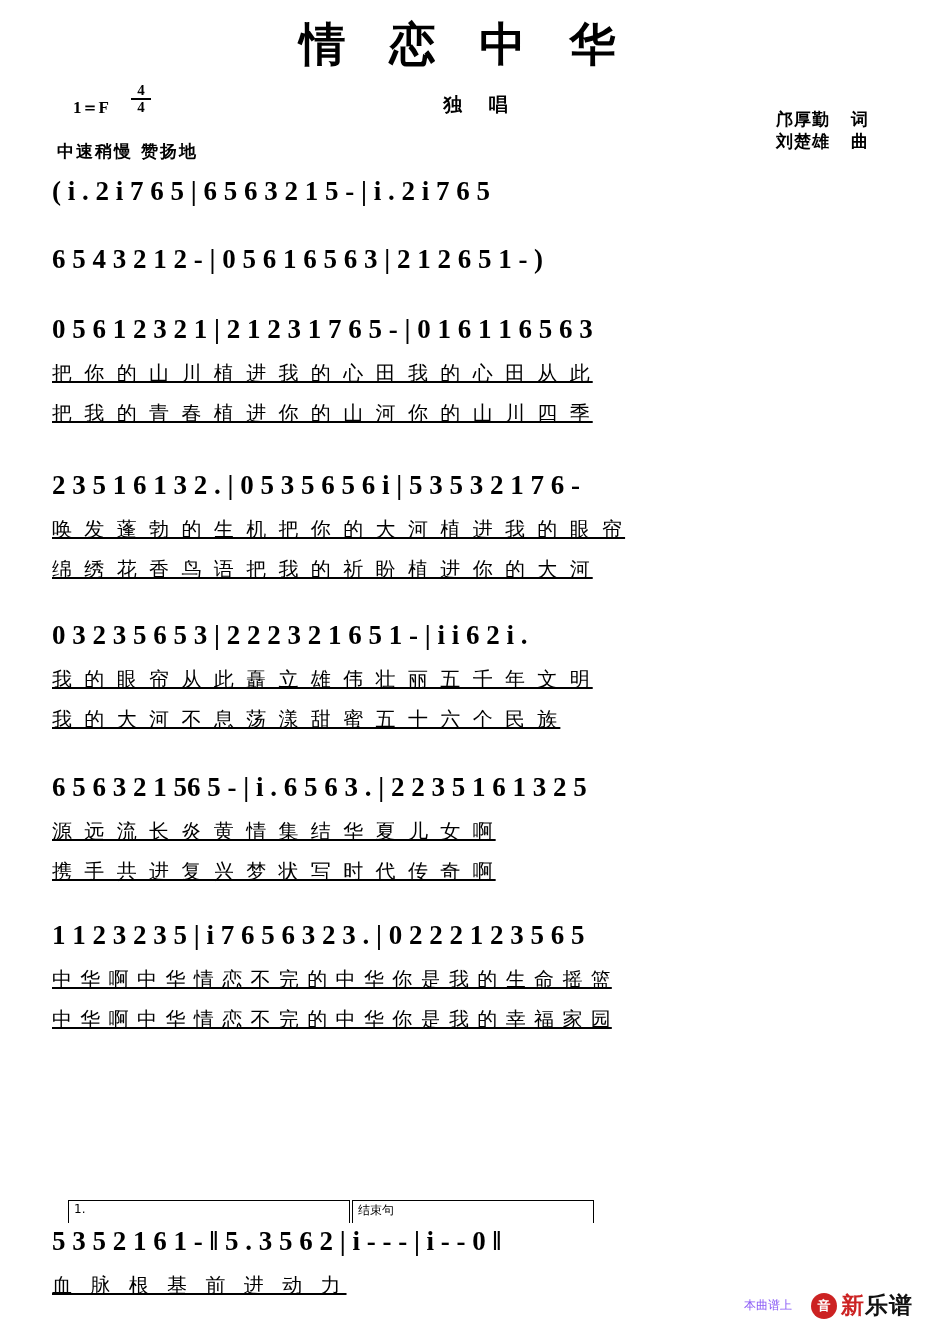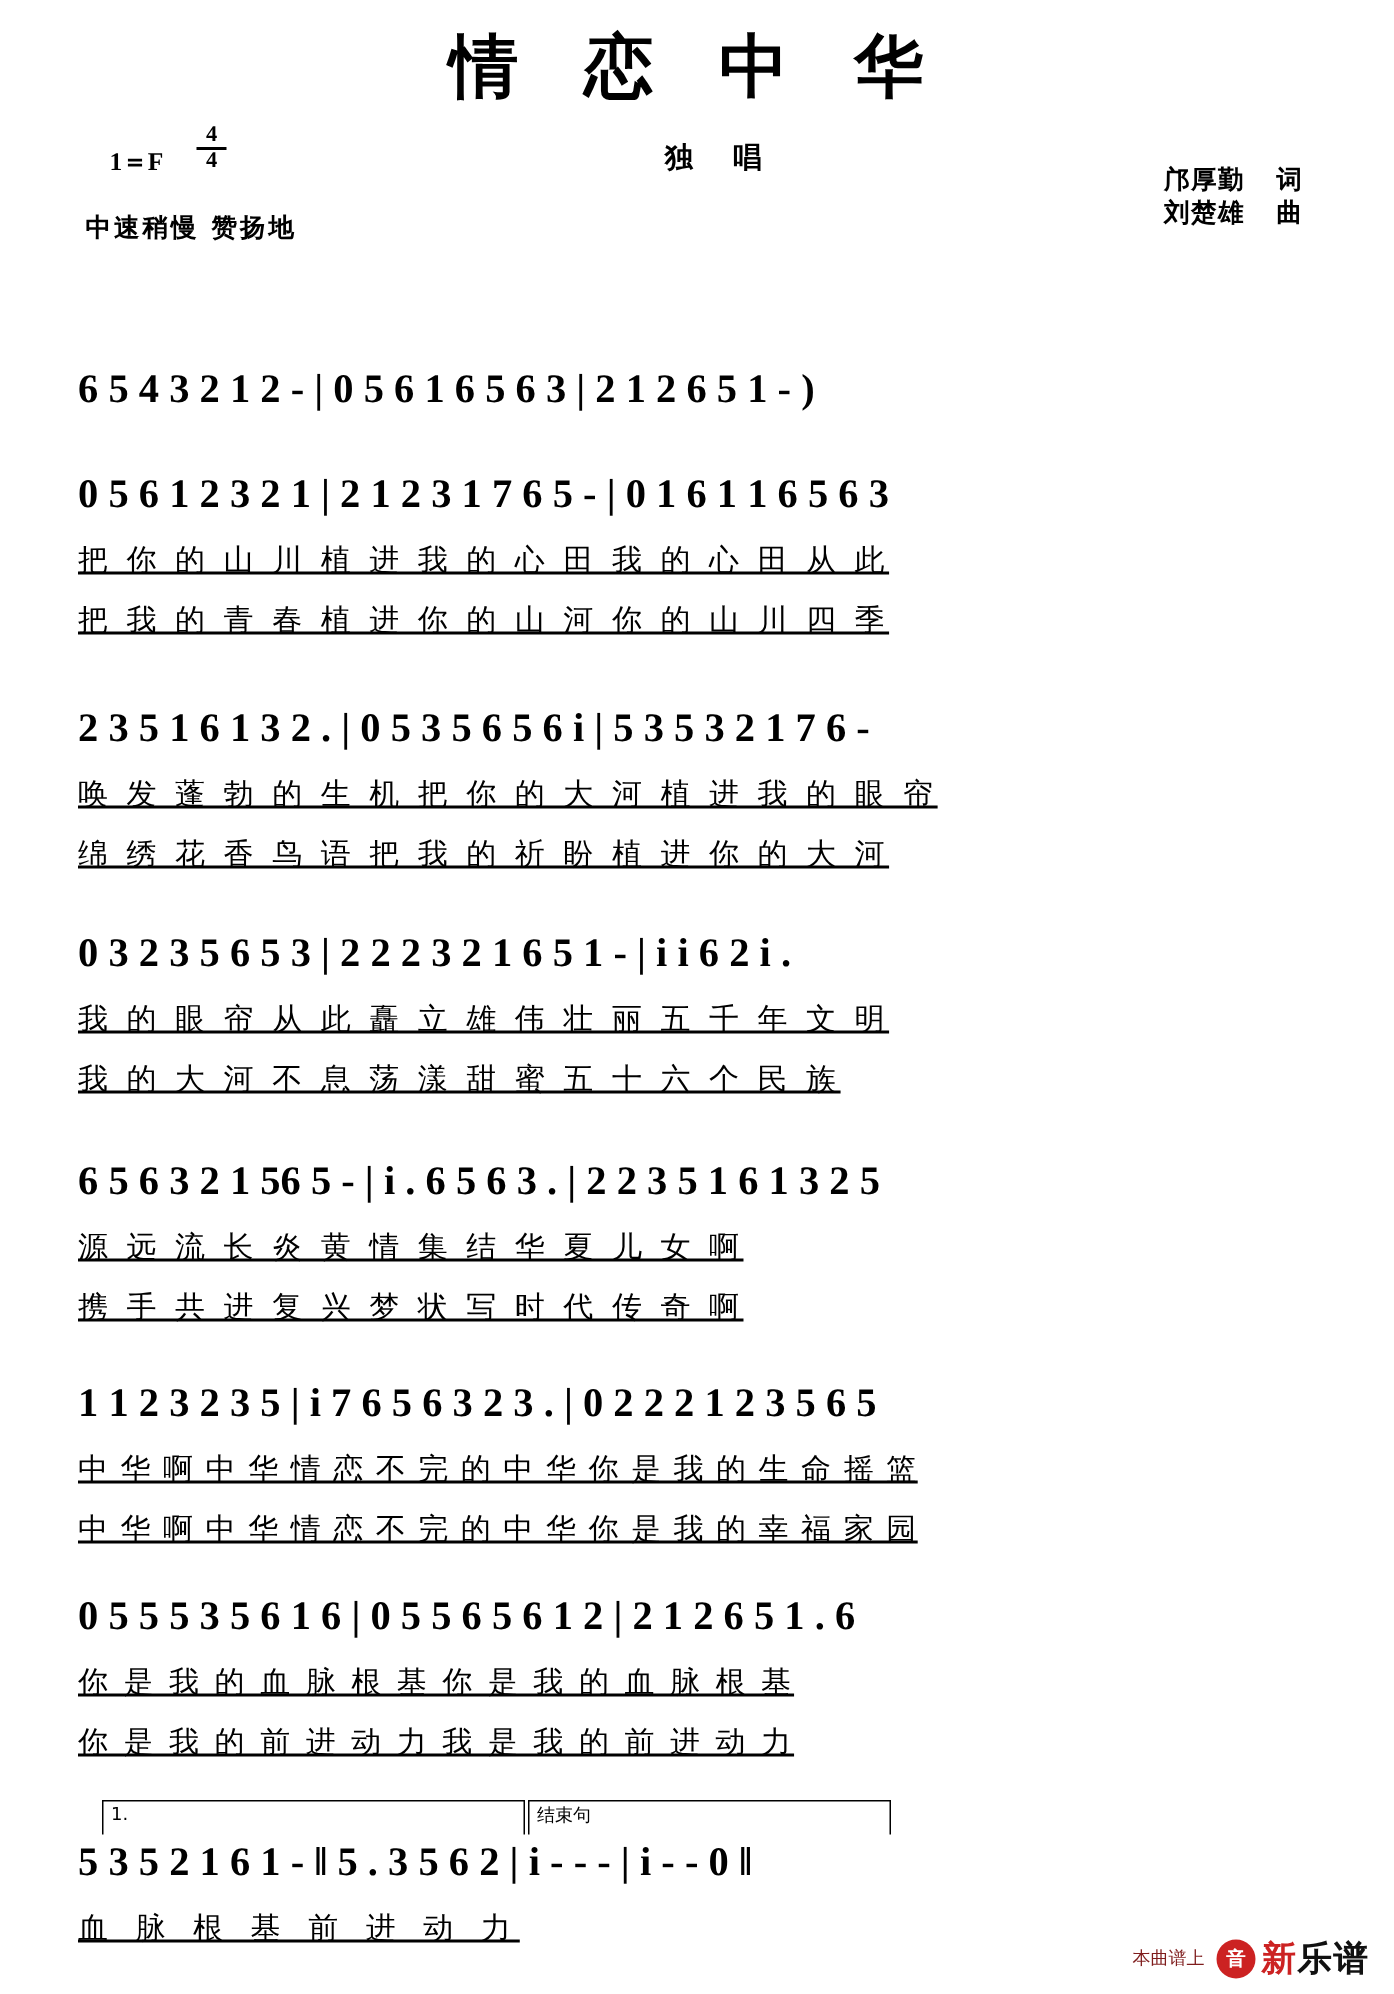--- a/index.html
+++ b/index.html
@@ -57,22 +57,22 @@
     position:absolute;font-family:"DejaVu Sans", sans-serif;font-size:12px;
   }
   .endbox{
     position:absolute;border:1.5px solid #000;border-bottom:none;
   }
   
   .footer{
     position:absolute;right:16px;bottom:8px;display:flex;align-items:center;
   }
   .footer .small{
-    font-family:"DejaVu Sans", sans-serif;font-size:12px;margin-right:8px;
-    color:#7f1d1d;
+    font-family:"DejaVu Sans", sans-serif;font-size:12px;margin-right:19px;
+    color:#8b5cf6;
   }
   .logo-circle{
     width:26px;height:26px;border-radius:50%;background:#cc2222;
     display:flex;align-items:center;justify-content:center;color:#fff;
     font-family:"DejaVu Sans", sans-serif;font-size:13px;font-weight:bold;
     margin-right:4px;
   }
   .logo-text{
     font-family:"DejaVu Sans", sans-serif;font-size:23px;font-weight:bold;
     color:#111;letter-spacing:1px;
@@ -97,20 +97,23 @@
 
   <div class="credit c1">
     <span>邝厚勤</span>
     <span class="role">词</span>
   </div>
   <div class="credit c2">
     <span>刘楚雄</span>
     <span class="role">曲</span>
   </div>
 
+  <div class="row" style="top:176px;">
+    <div class="notes">( i . 2 i 7 6 5 | 6 5 6 3 2 1 5 - | i . 2 i 7 6 5</div>
+  </div>
 
   <div class="row" style="top:244px;">
     <div class="notes">6 5 4 3 2 1 2 - | 0 5 6 1 6 5 6 3 | 2 1 2 6 5 1 - )</div>
   </div>
 
   <div class="row" style="top:314px;">
     <div class="notes">0 5 6 1 2 3 2 1 | 2 1 2 3 1 7 6 5 - | 0 1 6 1 1 6 5 6 3</div>
     <div class="lyric" style="letter-spacing:3px;">把 你 的 山   川 植 进  我 的 心  田   我 的 心 田 从   此</div>
     <div class="lyric" style="letter-spacing:3px;">把 我 的 青   春 植 进  你 的 山  河   你 的 山 川 四   季</div>
   </div>
@@ -132,25 +135,20 @@
     <div class="lyric" style="letter-spacing:3px;">源 远  流    长  炎 黄 情   集 结 华 夏 儿  女 啊</div>
     <div class="lyric" style="letter-spacing:3px;">携 手  共    进  复 兴 梦   状 写 时 代 传  奇 啊</div>
   </div>
 
   <div class="row" style="top:920px;">
     <div class="notes">1 1 2 3 2 3 5 | i 7 6 5 6 3 2 3 . | 0 2 2 2 1 2 3 5 6 5</div>
     <div class="lyric" style="letter-spacing:1px;">中 华 啊 中  华   情 恋 不 完 的 中  华   你 是 我 的 生 命 摇  篮</div>
     <div class="lyric" style="letter-spacing:1px;">中 华 啊 中  华   情 恋 不 完 的 中  华   你 是 我 的 幸 福 家  园</div>
   </div>
 
-  <div class="row" style="top:1062px;">
-    <div class="notes">0 5 5 5 3 5 6 1 6 | 0 5 5 6 5 6 1 2 | 2 1 2 6 5 1 . 6</div>
-    <div class="lyric" style="letter-spacing:2px;">你 是 我 的 血 脉 根 基   你 是 我 的 血  脉  根    基</div>
-    <div class="lyric" style="letter-spacing:2px;">你 是 我 的 前 进 动 力   我 是 我 的 前  进 动    力</div>
-  </div>
 
   <div class="row" style="top:1200px;">
     <div class="endbox" style="left:16px;top:0;width:280px;height:22px;"></div>
     <div class="tag" style="left:22px;top:2px;">1.</div>
     <div class="endbox" style="left:300px;top:0;width:240px;height:22px;"></div>
     <div class="tag" style="left:306px;top:2px;">结束句</div>
     <div class="notes" style="margin-top:26px;">5 3 5 2 1 6 1 - ‖ 5 . 3 5 6 2 | i - - - | i - - 0 ‖</div>
     <div class="lyric" style="letter-spacing:6px;">血 脉  根  基   前  进 动    力</div>
   </div>
 

